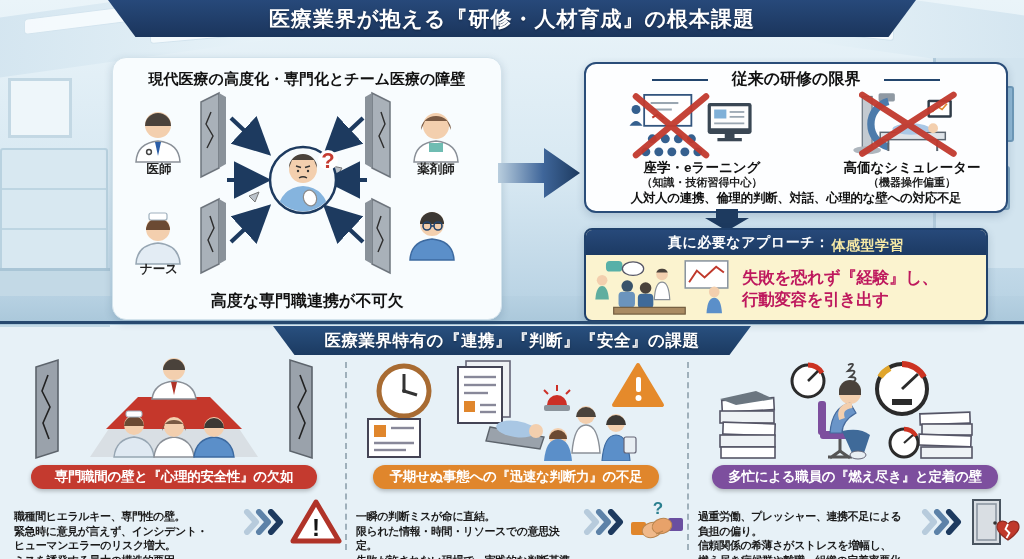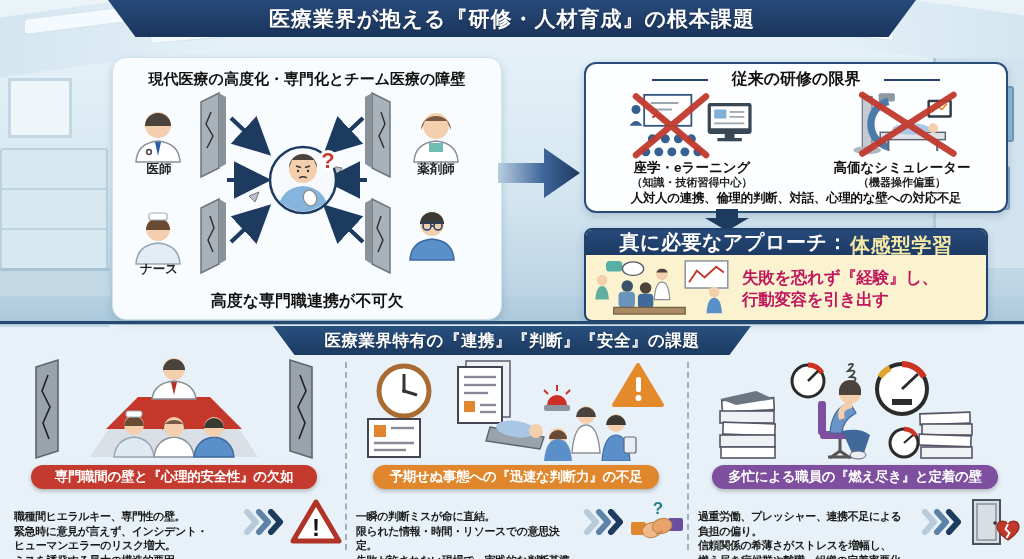--- a/index.html
+++ b/index.html
@@ -40,33 +40,33 @@
   
   .big-arrow{left:498px;top:146px;}
 
   
   .right-panel{left:584px;top:62px;width:420px;height:147px;background:#fdfeff;border:2px solid #2a4d79;
     border-radius:12px;box-shadow:0 3px 8px rgba(30,60,95,.2);}
   .rp-titlerow{left:0;top:5px;width:100%;display:flex;align-items:center;justify-content:center;gap:24px;}
   .rp-titlerow .rule{width:56px;height:2px;background:#23456d;}
   .rp-title{font-size:16px;font-weight:bold;color:#111;}
   .rp-icons{left:0;top:26px;width:100%;display:flex;justify-content:space-around;}
-  .rp-labels{left:1px;top:96px;width:100%;display:flex;}
+  .rp-labels{left:11px;top:96px;width:100%;display:flex;}
   .rp-label-col{width:50%;text-align:center;line-height:1.15;}
   .rp-label{font-size:13.5px;font-weight:bold;color:#111;}
   .rp-sub{font-size:11px;font-weight:bold;color:#222;}
   .rp-caption{left:0;top:126px;width:100%;text-align:center;font-size:12.5px;font-weight:bold;color:#111;letter-spacing:-.3px;}
 
   .down-arrow{left:705px;top:209px;}
 
   
   .approach{left:584px;top:228px;width:400px;height:90px;border:2px solid #20416b;border-radius:8px;
     background:#fbf3cf;box-shadow:0 3px 8px rgba(30,60,95,.2);overflow:hidden;}
   .approach-head{height:25px;background:linear-gradient(180deg,#27497a,#1c3a63);display:flex;align-items:center;justify-content:center;
-    font-size:20px;font-weight:bold;color:#fff;letter-spacing:.5px;}
+    font-size:14px;font-weight:bold;color:#fff;letter-spacing:.5px;}
   .approach-head .hl{color:#f6e9a5;margin-left:2px;margin-top:6px;}
   .approach-body{display:flex;align-items:center;gap:8px;padding:4px 6px 0 6px;}
   .approach-text{font-size:16.5px;font-weight:bold;color:#be185d;line-height:1.35;letter-spacing:-.3px;}
 
   
   .section-line{left:0;top:321px;width:1024px;height:3px;background:#27496f;}
   .mid-banner{left:273px;top:326px;width:478px;height:29px;background:linear-gradient(180deg,#29507f,#1b3a61);
     clip-path:polygon(0 0,100% 0,95.5% 100%,4.5% 100%);
     display:flex;align-items:center;justify-content:center;color:#fff;font-size:16.5px;font-weight:bold;letter-spacing:.5px;
     text-shadow:0 1px 2px rgba(0,0,0,.35);}

